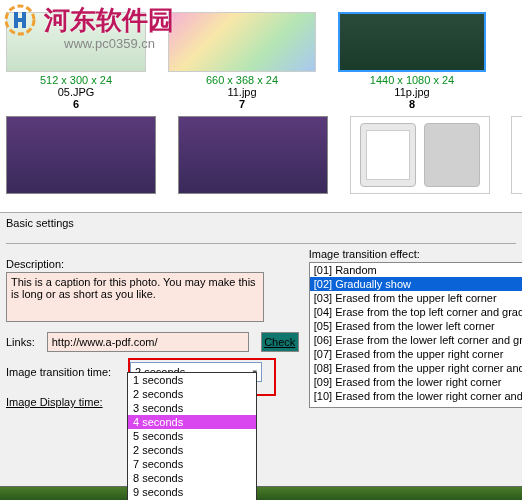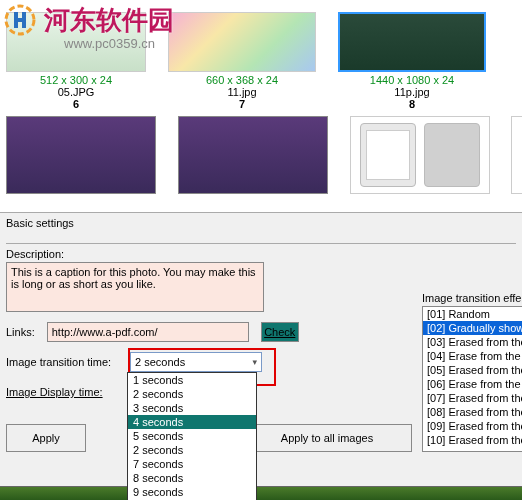--- a/index.html
+++ b/index.html
@@ -50,21 +50,21 @@
 .time-row { margin-top: 10px; display: flex; align-items: center; gap: 4px; position: relative; }
 .time-label { width: 120px; font-size: 11px; }
 .combo { width: 132px; height: 20px; border: 1px solid #7a9ac8; background: #fff; padding: 0 4px; font-size: 11px; display: flex; align-items: center; justify-content: space-between; }
 .combo-arrow { font-size: 9px; color: #555; }
 
 .redbox { position: absolute; border: 2px solid #e00000; pointer-events: none; }
 .redbox.outer { left: 122px; top: -4px; width: 148px; height: 38px; }
 
 .dropdown { position: absolute; left: 127px; top: 372px; width: 130px; border: 1px solid #333; background: #fff; z-index: 50; }
 .dd-item { padding: 1px 5px; font-size: 11px; }
-.dd-item.sel { background: #0f766e; color: #fff; }
+.dd-item.sel { background: #d946ef; color: #fff; }
 
 .display-row { margin-top: 14px; display: flex; align-items: center; gap: 4px; text-decoration: underline; }
 
 .apply-row { margin-top: 26px; display: flex; gap: 156px; }
 .apply-btn { width: 80px; height: 28px; border: 1px solid #888; background: #efefef; font-size: 11px; }
 .apply-all-btn { width: 170px; height: 28px; border: 1px solid #888; background: #efefef; font-size: 11px; }
 
 .bottombar { position: absolute; bottom: 0; left: 0; right: 0; height: 14px; background: linear-gradient(#4a7a2a,#2a5a1a); border-top: 1px solid #666; }
 </style>
 </head>
@@ -142,24 +142,20 @@
           <span>2 seconds</span>
           <span class="combo-arrow">▾</span>
         </div>
         <div class="redbox outer"></div>
       </div>
 
       <div class="display-row">
         <span class="time-label">Image Display time:</span>
       </div>
 
-      <div class="apply-row">
-        <button class="apply-btn">Apply</button>
-        <button class="apply-all-btn">Apply to all images</button>
-      </div>
     </div>
 
     <div class="desc-right">
       <span class="label">Image transition effect:</span>
       <div class="effect-list" id="effect-list">
           <div class="effect-item">[01] Random</div>
           <div class="effect-item sel">[02] Gradually show</div>
           <div class="effect-item">[03] Erased from the upper left corner</div>
           <div class="effect-item">[04] Erase from the top left corner and gradually show</div>
           <div class="effect-item">[05] Erased from the lower left corner</div>

